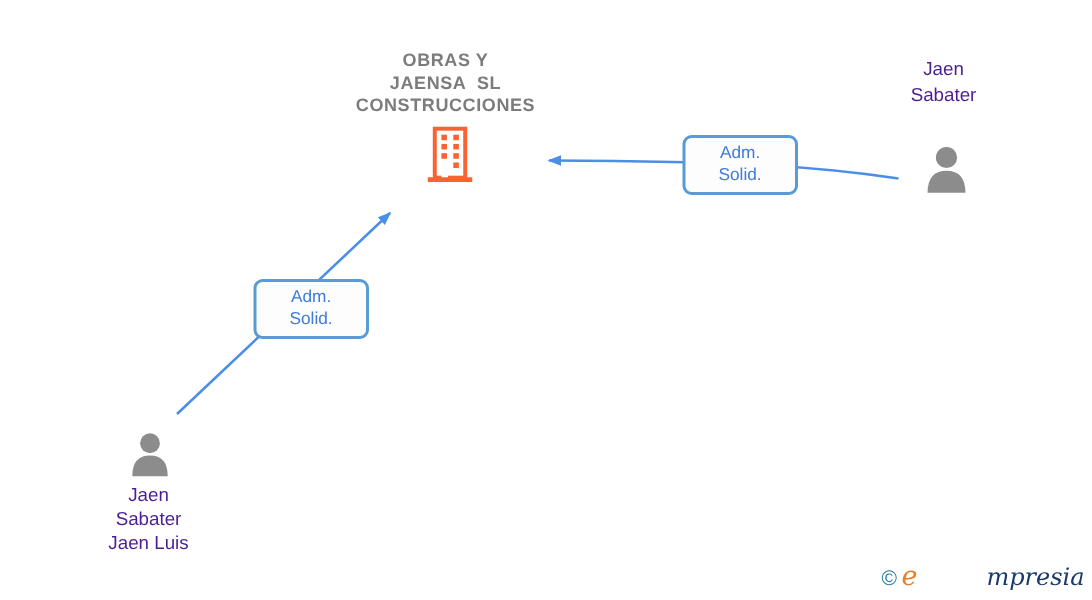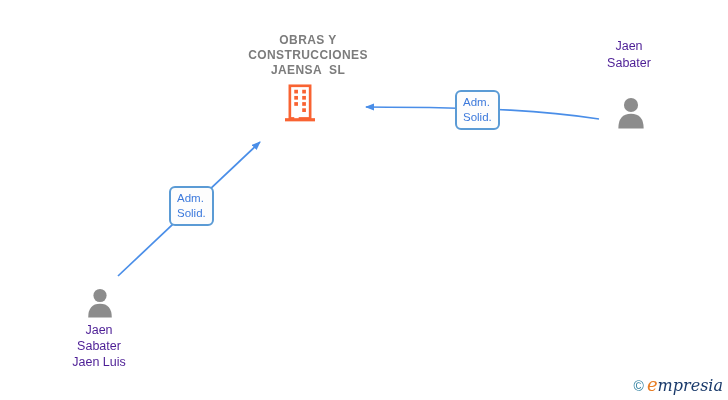--- a/index.html
+++ b/index.html
@@ -16,21 +16,21 @@
     font-family: "Liberation Sans", sans-serif;
   }
   .edges-layer {
     position: absolute;
     left: 0;
     top: 0;
     z-index: 1;
   }
   .company-title {
     position: absolute;
-    left: 198px;
+    left: 187px;
     top: 33px;
     width: 220px;
     text-align: center;
     color: #7c7c7c;
     font-size: 12px;
     font-weight: bold;
     line-height: 15px;
     letter-spacing: 0.4px;
     z-index: 2;
   }
@@ -51,22 +51,22 @@
   }
   .edge-label {
     position: absolute;
     z-index: 3;
     background: #fdfdfd;
     border: 2px solid #5b9bd5;
     border-radius: 6px;
     color: #3d7adc;
     font-size: 11.5px;
     line-height: 15px;
-    padding: 3px 6px;
-    text-align: left;
+    padding: 3px 22px;
+    text-align: center;
     cursor: pointer;
   }
   .logo {
     position: absolute;
     right: 5px;
     top: 374px;
     z-index: 2;
     font-size: 16px;
     white-space: nowrap;
     cursor: pointer;
@@ -81,41 +81,42 @@
     color: #e87e26;
     font-family: "DejaVu Serif", serif;
     font-style: italic;
     font-size: 18px;
   }
   .logo .rest {
     color: #1a3a6b;
     font-family: "DejaVu Serif", serif;
     font-style: italic;
     font-size: 16px;
+    margin-left: 46px;
   }
 </style>
 </head>
 <body>
 
 <div class="canvas">
 
   <svg class="edges-layer" width="728" height="400" viewBox="0 0 728 400">
     <defs>
       <marker id="arrowhead" markerUnits="userSpaceOnUse" markerWidth="10" markerHeight="9" refX="8" refY="3.5" orient="auto">
         <path d="M0,0 L9,3.5 L0,7 Z" fill="#4a8ee8"></path>
       </marker>
     </defs>
     <path d="M 599 119 C 545 111, 495 107.5, 366 107" fill="none" stroke="#4a8ee8" stroke-width="1.7" marker-end="url(#arrowhead)"></path>
     <path d="M 118 276 L 260 142" fill="none" stroke="#4a8ee8" stroke-width="1.7" marker-end="url(#arrowhead)"></path>
   </svg>
 
   <div class="company-title">
     <div>OBRAS Y</div>
+    <div>JAENSA  SL</div>
     <div>CONSTRUCCIONES</div>
-    <div>JAENSA  SL</div>
   </div>
   <div class="icon-box" style="left:285px; top:82px;">
     <svg width="30" height="42" viewBox="0 0 34 42">
       <rect x="5.5" y="1.5" width="23" height="37" fill="#ffffff" stroke="#f96332" stroke-width="3"></rect>
       <rect x="10.5" y="6" width="4.2" height="4.2" fill="#f96332"></rect>
       <rect x="19.5" y="6" width="4.2" height="4.2" fill="#f96332"></rect>
       <rect x="10.5" y="13" width="4.2" height="4.2" fill="#f96332"></rect>
       <rect x="19.5" y="13" width="4.2" height="4.2" fill="#f96332"></rect>
       <rect x="10.5" y="20" width="4.2" height="4.2" fill="#f96332"></rect>
       <rect x="19.5" y="20" width="4.2" height="4.2" fill="#f96332"></rect>

